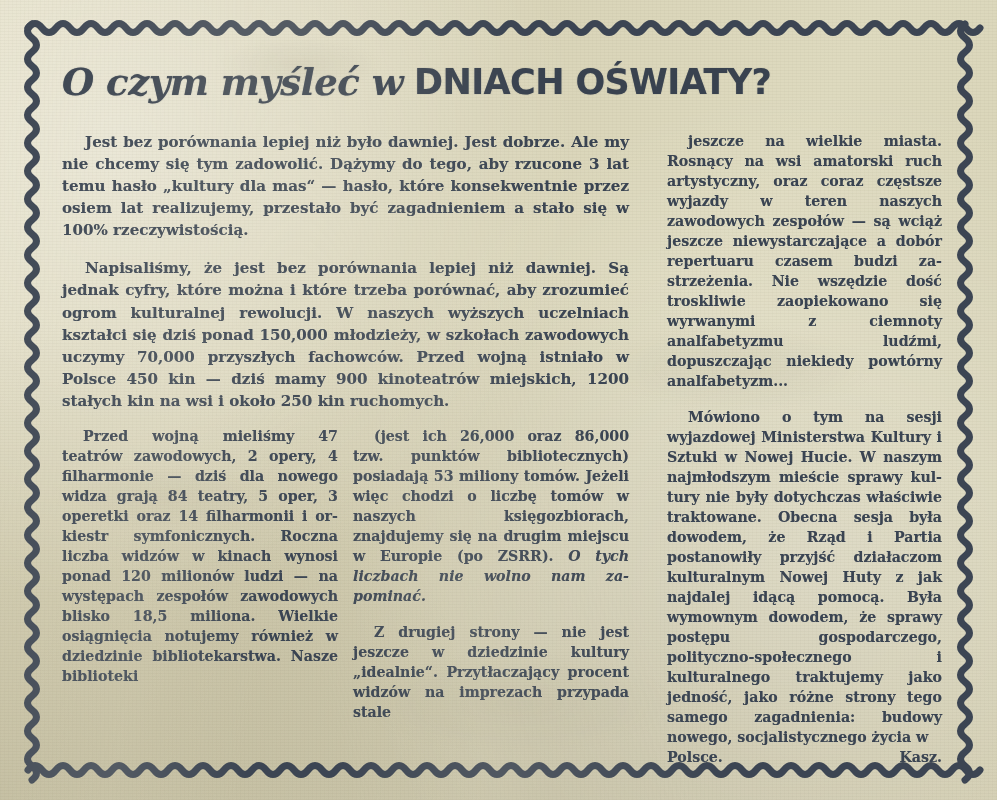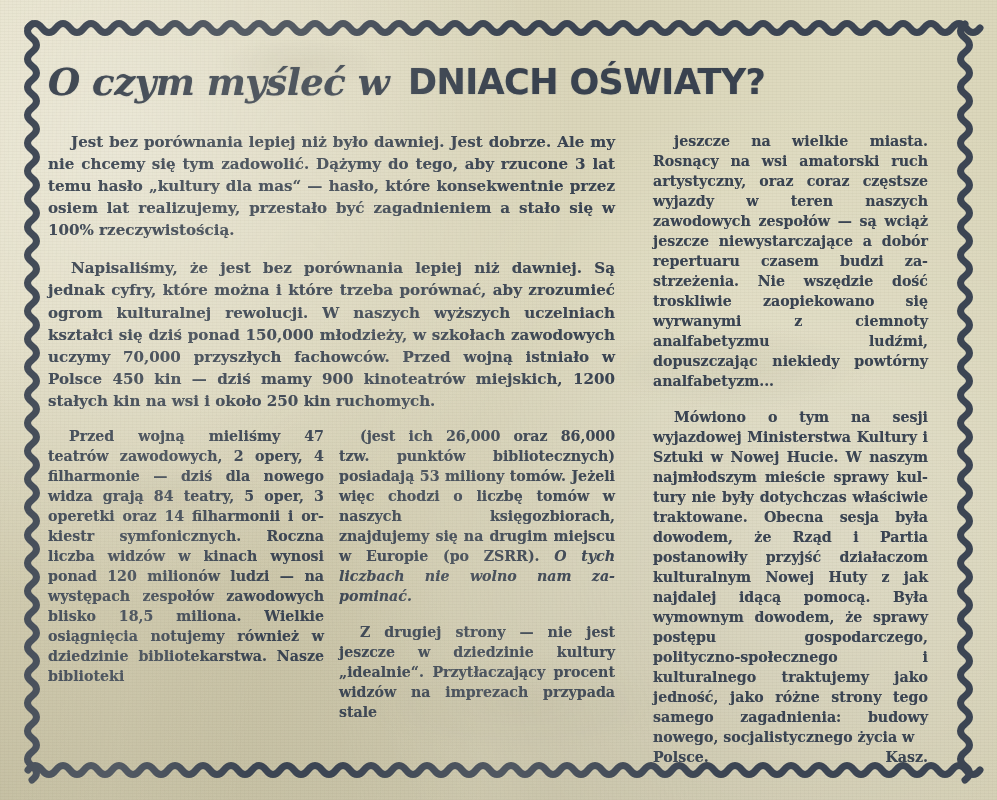--- a/index.html
+++ b/index.html
@@ -58,21 +58,21 @@
     top: 18px;
     width: 949px;
     height: 762px;
     pointer-events: none;
   }
   .frame svg { display: block; width: 100%; height: 100%; overflow: visible; }
 
   
   .content {
     position: absolute;
-    left: 48px;
+    left: 62px;
     top: 34px;
     width: 880px;
     height: 730px;
   }
 
   .headline {
     height: 54px;
     display: flex;
     align-items: center;
     white-space: nowrap;
@@ -86,21 +86,21 @@
     color: #39424f;
     letter-spacing: -0.5px;
     text-shadow: 0 0 1px rgba(57,66,79,.55);
   }
   .headline .hl-b {
     font-family: "DejaVu Sans", sans-serif;
     font-weight: bold;
     font-size: 35px;
     color: #39424f;
     letter-spacing: -0.6px;
-    margin-left: 19px;
+    margin-left: 11px;
     text-shadow: 0 0 1px rgba(57,66,79,.5);
   }
 
   .cols-top {
     display: flex;
     margin-top: 18px;
   }
   .col-wide { width: 567px; }
   .gutter   { width: 38px; flex: none; }
   .col-right{ width: 275px; }

